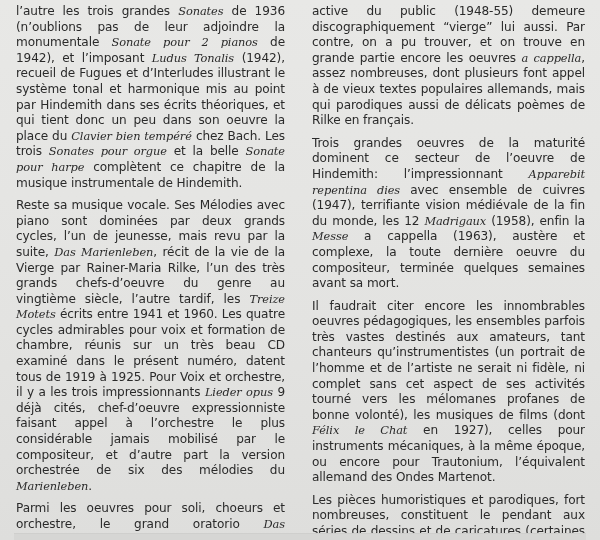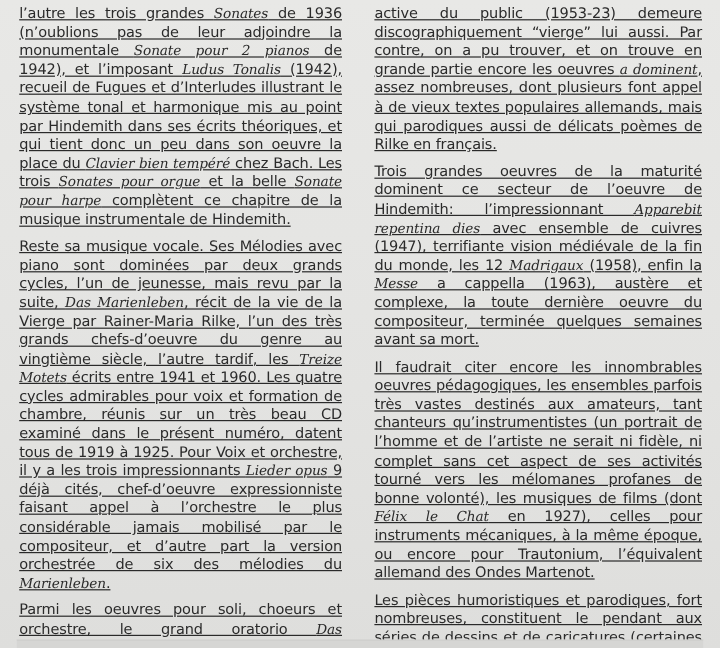--- a/index.html
+++ b/index.html
@@ -27,21 +27,20 @@
       font-size: 12.1px;
       line-height: 15.6px;
       text-align: justify;
       letter-spacing: -0.1px;
     }
     .col-left { left: 16px; width: 269px; }
     .col-right { left: 312px; width: 273px; }
     .col p {
       margin: 0 0 7px 0;
       hyphens: manual;
-      text-decoration: underline;
     }
     .col p.tight { margin-bottom: 0; }
     i, .it {
       font-family: "DejaVu Serif", serif;
       font-style: italic;
       font-size: 11.4px;
     }
     .signature {
       position: absolute;
       left: 273px;
@@ -75,21 +74,21 @@
 
   <div class="col col-left">
     <p><span>l’autre les trois grandes </span><i>Sonates</i><span> de 1936 (n’oublions pas de leur adjoindre la monumentale </span><i>Sonate pour 2 pianos</i><span> de 1942), et l’imposant </span><i>Ludus Tonalis</i><span> (1942), recueil de Fugues et d’Interludes illustrant le système tonal et harmonique mis au point par Hindemith dans ses écrits théoriques, et qui tient donc un peu dans son oeuvre la place du </span><i>Clavier bien tempéré</i><span> chez Bach. Les trois </span><i>Sonates pour orgue</i><span> et la belle </span><i>Sonate pour harpe</i><span> complètent ce chapitre de la musique instrumentale de Hindemith.</span></p>
 
     <p><span>Reste sa musique vocale. Ses Mélodies avec piano sont dominées par deux grands cycles, l’un de jeunesse, mais revu par la suite, </span><i>Das Marienleben</i><span>, récit de la vie de la Vierge par Rainer-Maria Rilke, l’un des très grands chefs-d’oeuvre du genre au vingtième siècle, l’autre tardif, les </span><i>Treize Motets</i><span> écrits entre 1941 et 1960. Les quatre cycles admirables pour voix et formation de chambre, réunis sur un très beau CD examiné dans le présent numéro, datent tous de 1919 à 1925. Pour Voix et orchestre, il y a les trois impressionnants </span><i>Lieder opus</i><span> 9 déjà cités, chef-d’oeuvre expressionniste faisant appel à l’orchestre le plus considérable jamais mobilisé par le compositeur, et d’autre part la version orchestrée de six des mélodies du </span><i>Marienleben</i><span>.</span></p>
 
     <p class="tight"><span>Parmi les oeuvres pour soli, choeurs et orchestre, le grand oratorio </span><i>Das Unaufhörliche</i><span> (</span><i>Ce qui ne finit pas</i><span>,1931) demeure l’une des rares oeuvres de grande envergure de Hindemith à n’avoir jamais été enregistrée, alors que le </span></p>
   </div>
 
   <div class="col col-right">
-    <p><span>active du public (1953-23) demeure discographiquement “vierge” lui aussi. Par contre, on a pu trouver, et on trouve en grande partie encore les oeuvres </span><i>a dominent</i><span>, assez nombreuses, dont plusieurs font appel à de vieux textes populaires allemands, mais qui parodiques aussi de délicats poèmes de Rilke en français.</span></p>
+    <p><span>active du public (1948-55) demeure discographiquement “vierge” lui aussi. Par contre, on a pu trouver, et on trouve en grande partie encore les oeuvres </span><i>a cappella</i><span>, assez nombreuses, dont plusieurs font appel à de vieux textes populaires allemands, mais qui parodiques aussi de délicats poèmes de Rilke en français.</span></p>
 
     <p><span>Trois grandes oeuvres de la maturité dominent ce secteur de l’oeuvre de Hindemith: l’impressionnant </span><i>Apparebit repentina dies</i><span> avec ensemble de cuivres (1947), terrifiante vision médiévale de la fin du monde, les 12 </span><i>Madrigaux</i><span> (1958), enfin la </span><i>Messe</i><span> a cappella (1963), austère et complexe, la toute dernière oeuvre du compositeur, terminée quelques semaines avant sa mort.</span></p>
 
     <p><span>Il faudrait citer encore les innombrables oeuvres pédagogiques, les ensembles parfois très vastes destinés aux amateurs, tant chanteurs qu’instrumentistes (un portrait de l’homme et de l’artiste ne serait ni fidèle, ni complet sans cet aspect de ses activités tourné vers les mélomanes profanes de bonne volonté), les musiques de films (dont </span><i>Félix le Chat</i><span> en 1927), celles pour instruments mécaniques, à la même époque, ou encore pour Trautonium, l’équivalent allemand des Ondes Martenot.</span></p>
 
     <p class="tight"><span>Les pièces humoristiques et parodiques, fort nombreuses, constituent le pendant aux séries de dessins et de caricatures (certaines agrémentant des partitions “tout ce qu’il y a de sérieux”!) et nous rappellent quel joyeux compagnon dans l’intimité fut ce grand musicien que, tout comme son prédécesseur Max Reger, il est temps une fois pour toutes de dépouiller de son masque rébarbatif de “</span></p>
   </div>
 
 
   <div class="bottom-band"></div>

